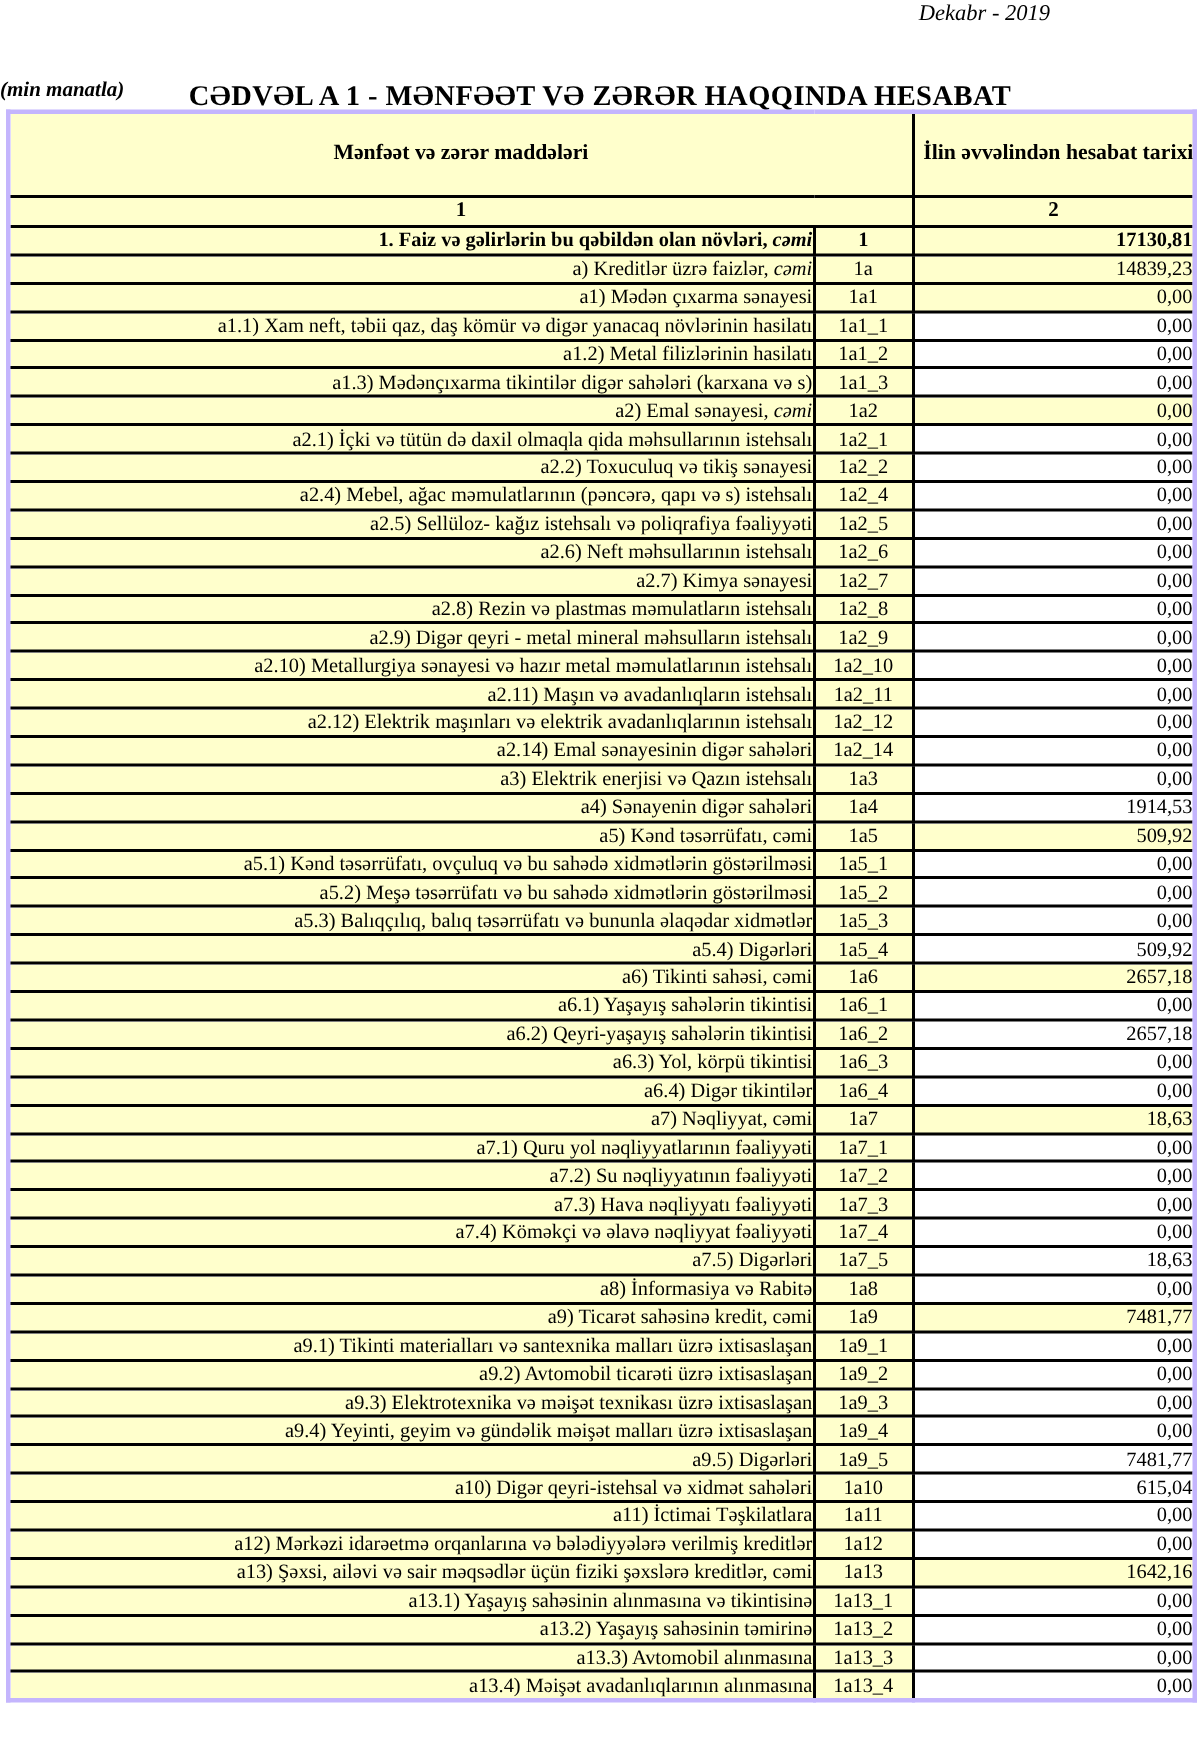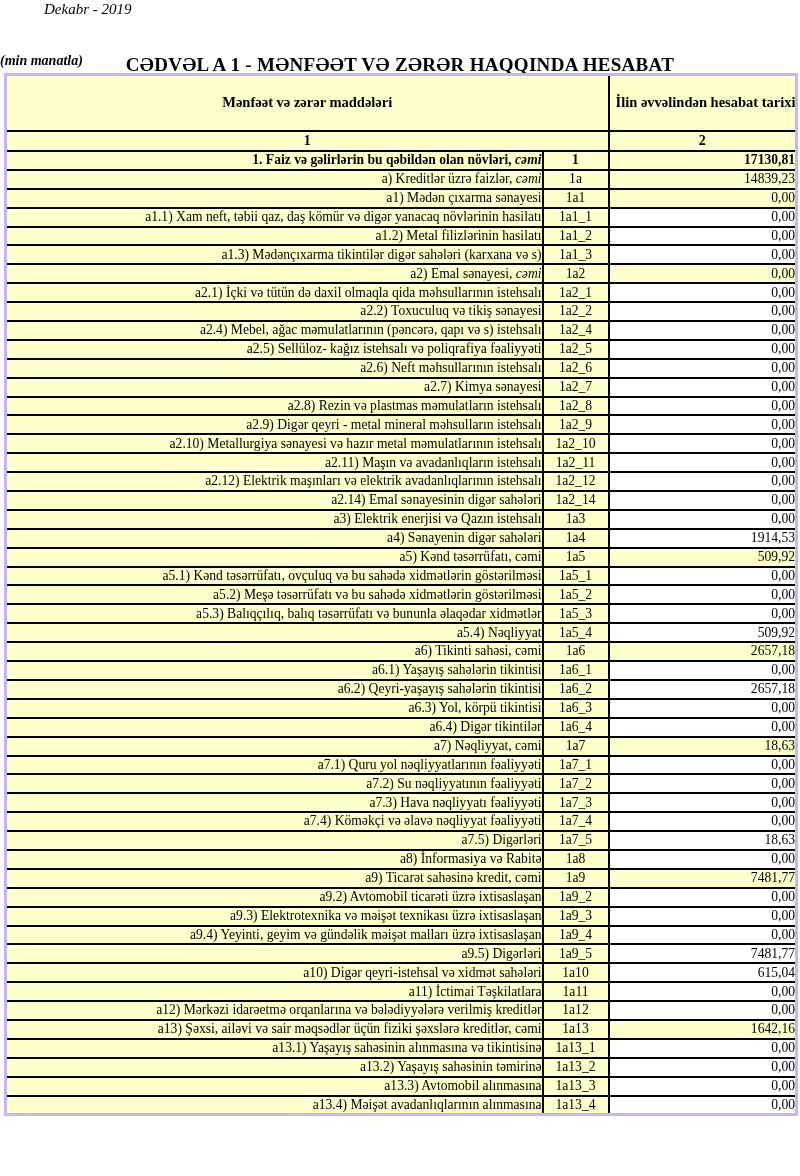--- a/index.html
+++ b/index.html
@@ -1,22 +1,22 @@
 <!DOCTYPE html>
 <html style="--yellow: #FFFFCC;"><head>
 <meta charset="utf-8">
 <style>
   html,body{margin:0;padding:0;}
   body{
     width:800px;height:1176px;background:#fff;position:relative;overflow:hidden;
     font-family:"Liberation Serif","DejaVu Serif",serif;color:#000;
   }
   .period{
-    position:absolute;top:1px;left:0;width:700px;
-    font-style:italic;font-size:15px;padding-left:44px;
+    position:absolute;top:1px;left:0;width:700px;text-align:right;
+    font-style:italic;font-size:15px;
   }
   .title{
     position:absolute;top:26px;left:0;width:800px;text-align:center;
     font-weight:bold;font-size:19px;letter-spacing:.3px;margin-top:28px;
   }
   .unit-note{
     position:absolute;top:53px;left:0;width:793px;text-align:left;
     font-style:italic;font-weight:bold;font-size:14px;
   }
   table.pl{
@@ -193,21 +193,21 @@
         <td class="lbl ind3">a5.2) Meşə təsərrüfatı və bu sahədə xidmətlərin göstərilməsi</td>
         <td class="code">1a5_2</td>
         <td class="val">0,00</td>
       </tr>
       <tr>
         <td class="lbl ind3">a5.3) Balıqçılıq, balıq təsərrüfatı və bununla əlaqədar xidmətlər</td>
         <td class="code">1a5_3</td>
         <td class="val">0,00</td>
       </tr>
       <tr>
-        <td class="lbl ind3">a5.4) Nəqliyyat</td>
+        <td class="lbl ind3">a5.4) Digərləri</td>
         <td class="code">1a5_4</td>
         <td class="val">509,92</td>
       </tr>
       <tr>
         <td class="lbl ind2">a6) Tikinti sahəsi, cəmi</td>
         <td class="code">1a6</td>
         <td class="val y">2657,18</td>
       </tr>
       <tr>
         <td class="lbl ind3">a6.1) Yaşayış sahələrin tikintisi</td>
@@ -261,20 +261,25 @@
       </tr>
       <tr>
         <td class="lbl ind2">a8) İnformasiya və Rabitə</td>
         <td class="code">1a8</td>
         <td class="val">0,00</td>
       </tr>
       <tr>
         <td class="lbl ind2">a9) Ticarət sahəsinə kredit, cəmi</td>
         <td class="code">1a9</td>
         <td class="val y">7481,77</td>
+      </tr>
+      <tr>
+        <td class="lbl ind3">a9.1) Tikinti materialları və santexnika malları üzrə ixtisaslaşan</td>
+        <td class="code">1a9_1</td>
+        <td class="val">0,00</td>
       </tr>
       <tr>
         <td class="lbl ind3">a9.2) Avtomobil ticarəti üzrə ixtisaslaşan</td>
         <td class="code">1a9_2</td>
         <td class="val">0,00</td>
       </tr>
       <tr>
         <td class="lbl ind3">a9.3) Elektrotexnika və məişət texnikası üzrə ixtisaslaşan</td>
         <td class="code">1a9_3</td>
         <td class="val">0,00</td>

